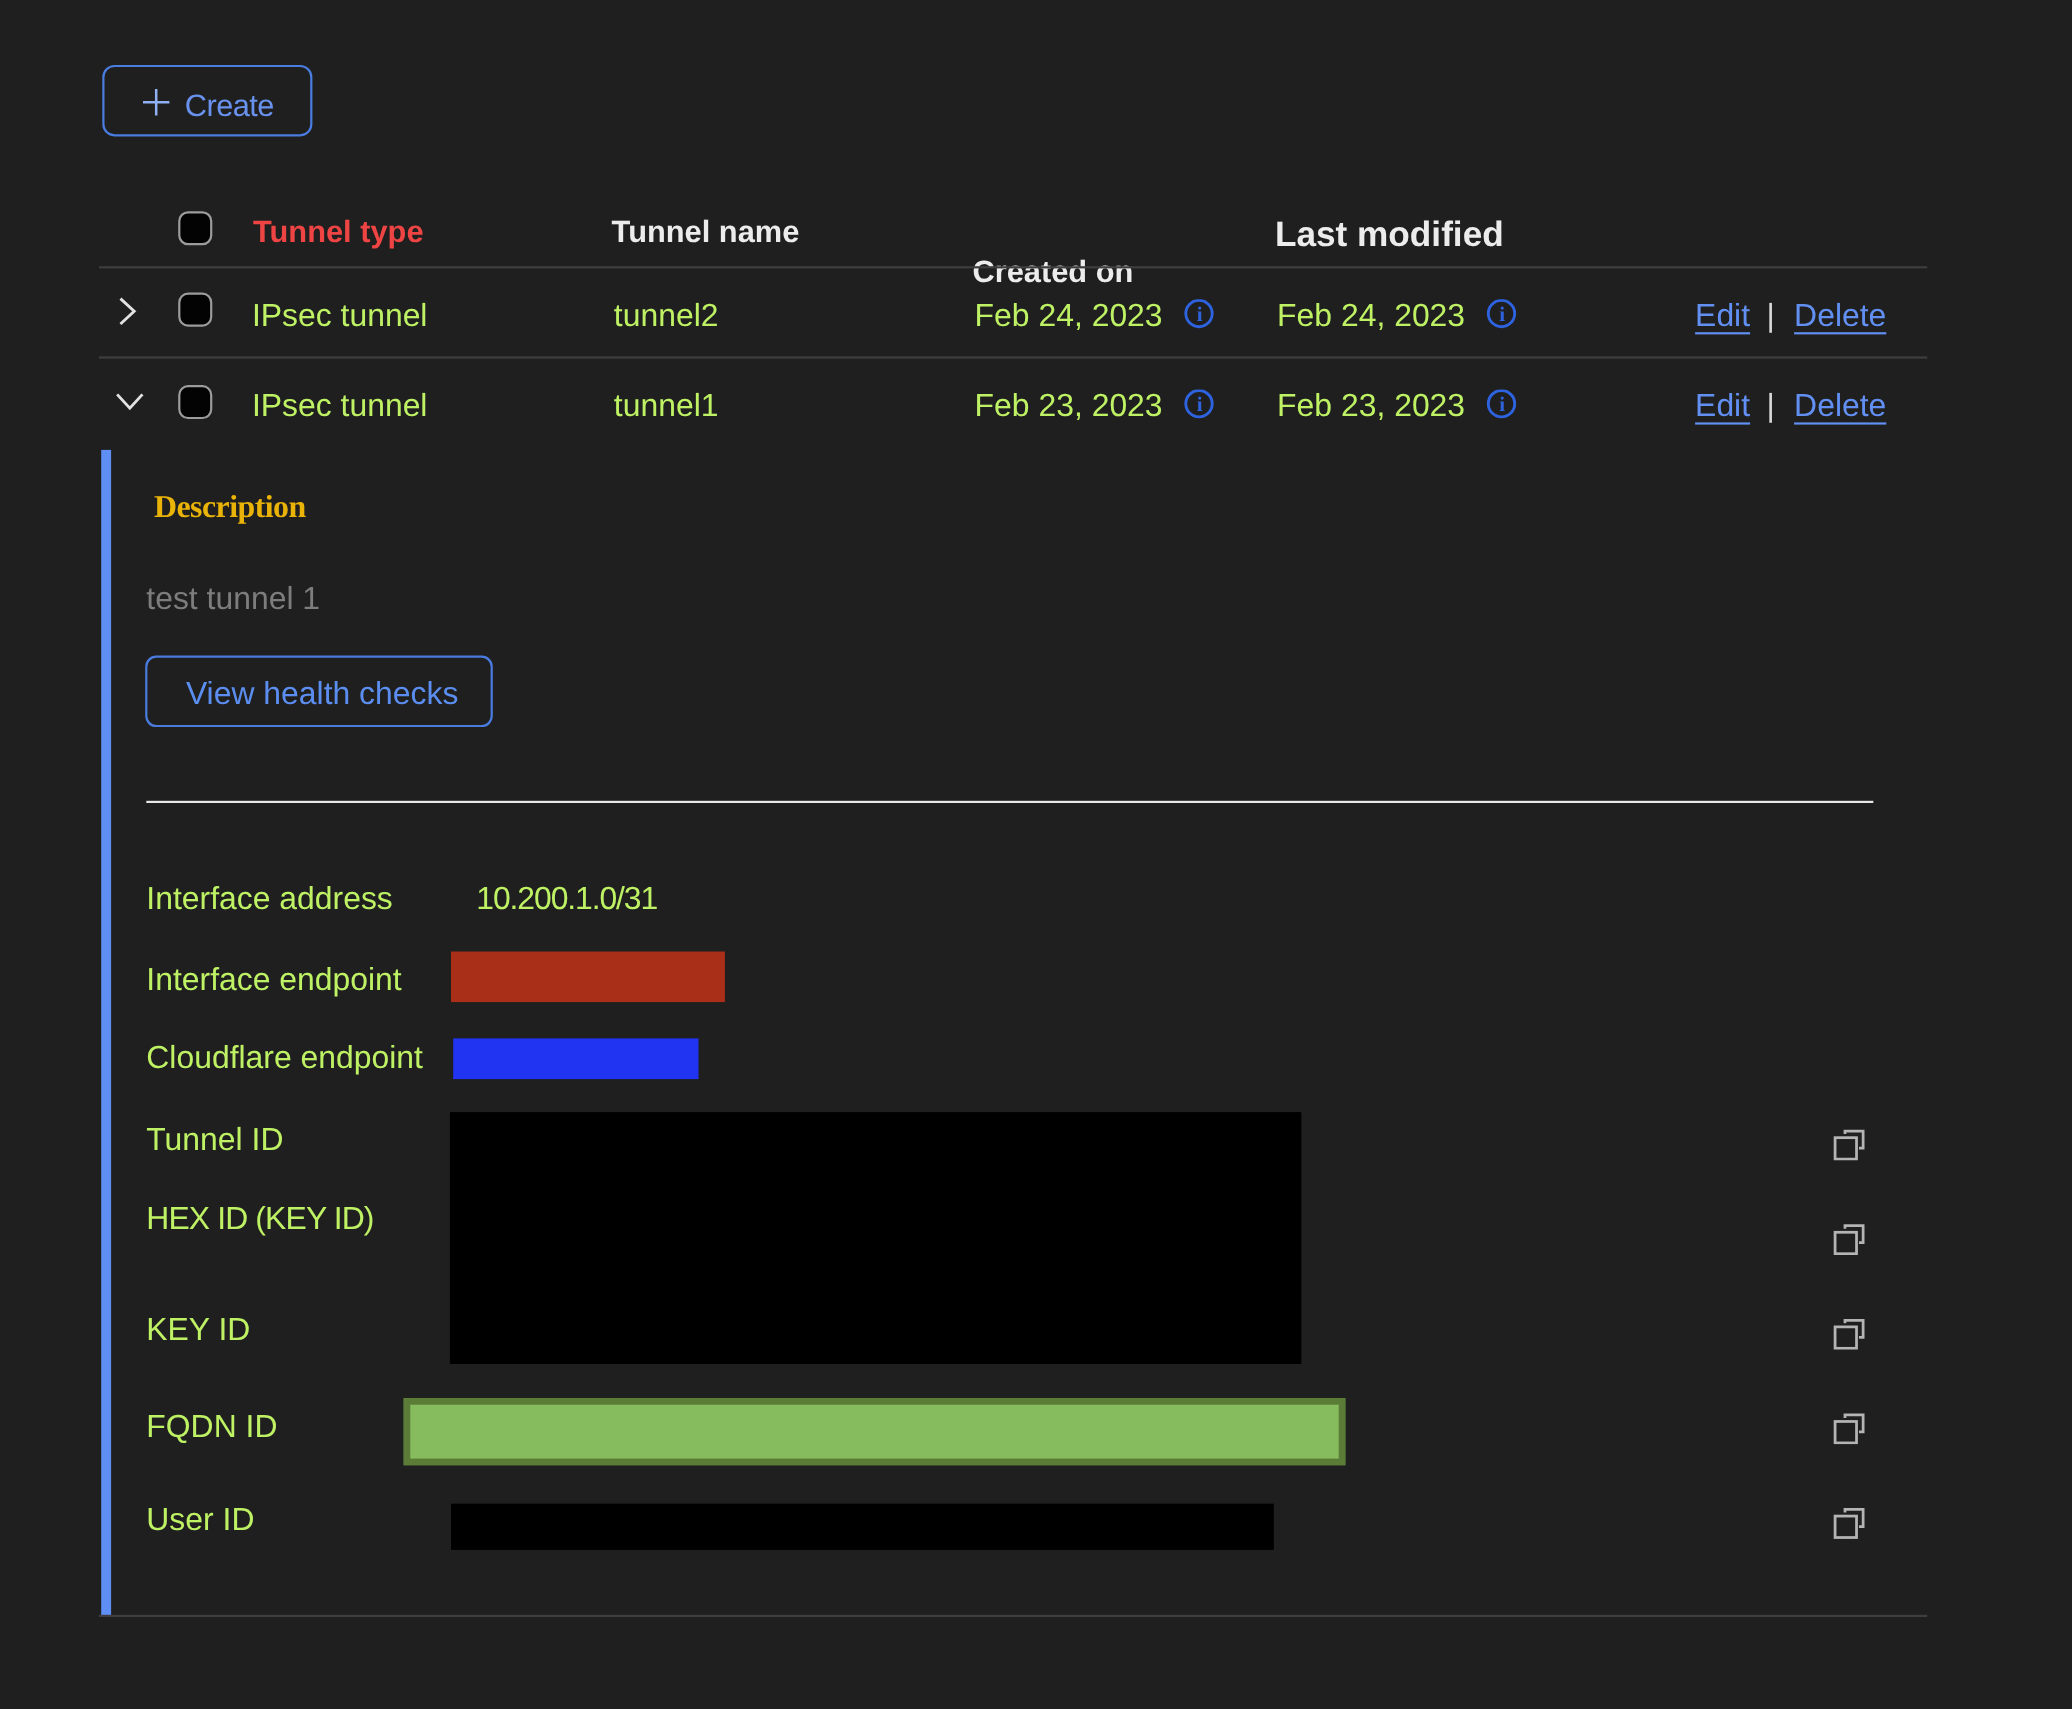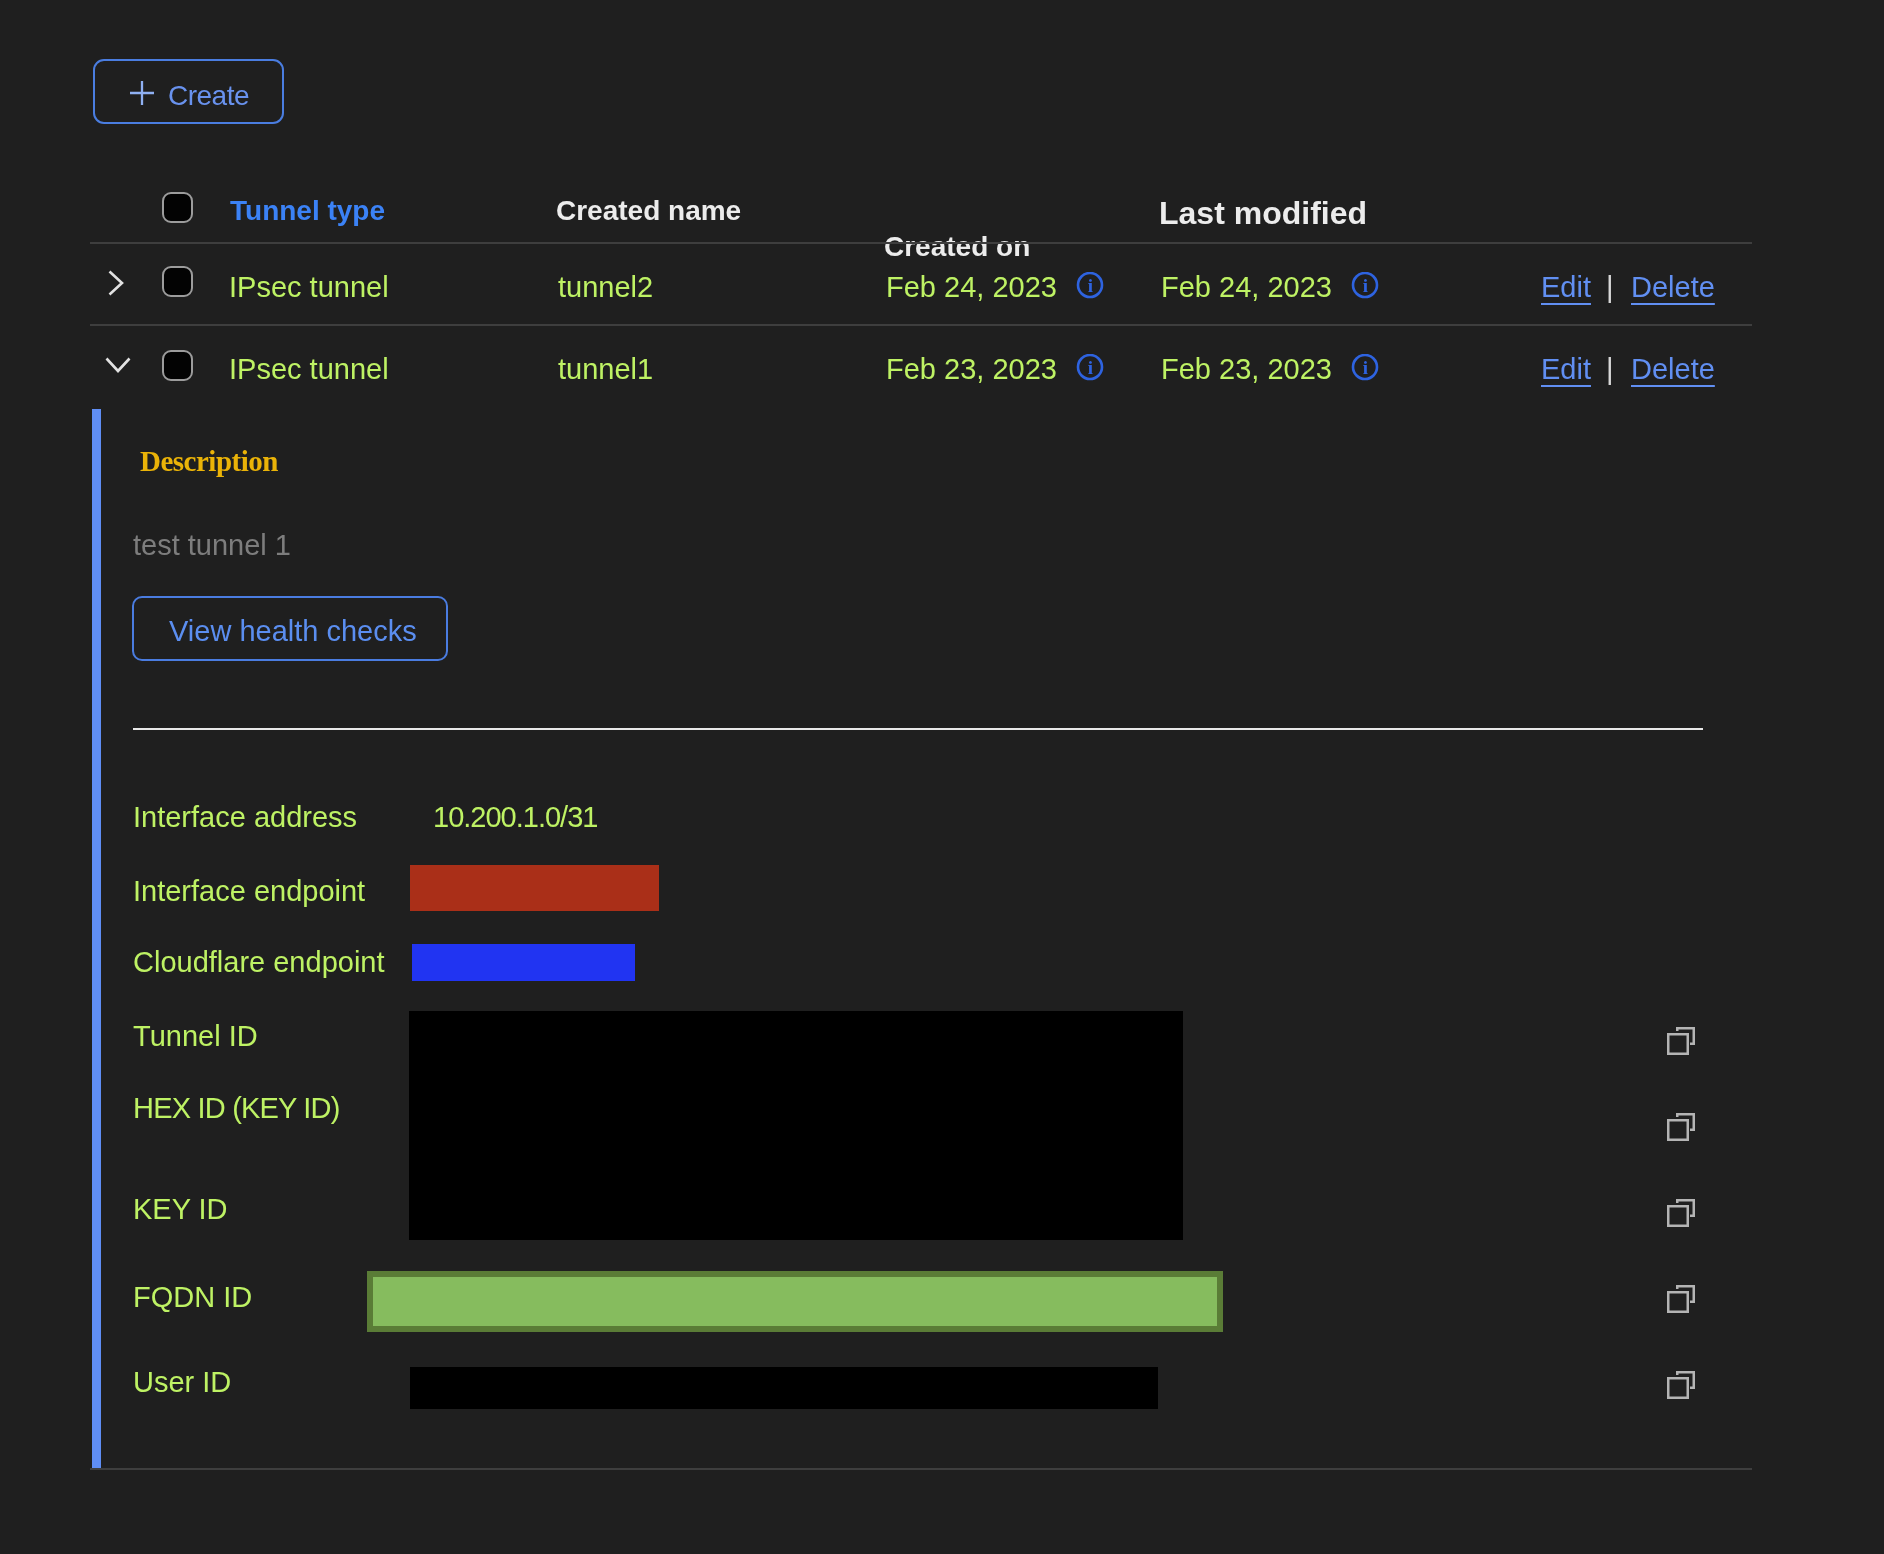--- a/index.html
+++ b/index.html
@@ -14,22 +14,22 @@
 <body>
 <div class="abs" style="left:0;top:0;width:1884px;height:1150px;">
 
   <div class="abs" style="left:93px;top:59px;width:191px;height:65px;border:2.5px solid #4a7de0;border-radius:11px;"></div>
   <svg class="abs" style="left:129px;top:80px;" width="26" height="26" viewBox="0 0 26 26" fill="none">
     <path d="M13 1 V25 M1 13 H25" stroke="#8fb0f2" stroke-width="2.3"></path>
   </svg>
   <div class="txt" style="left:168px;top:80px;color:#6992ee;font-size:28px;letter-spacing:-0.5px;">Create</div>
 
   <div class="abs cb" style="left:162px;top:192px;"></div>
-  <div class="txt bold" style="left:230px;top:195px;color:#3b82f6;font-size:28px;">Tunnel type</div>
-  <div class="txt bold" style="left:556px;top:195px;color:#ececec;font-size:28px;">Created name</div>
+  <div class="txt bold" style="left:230px;top:195px;color:#ef4444;font-size:28px;">Tunnel type</div>
+  <div class="txt bold" style="left:556px;top:195px;color:#ececec;font-size:28px;">Tunnel name</div>
   <div class="txt bold" style="left:884px;top:195px;color:#ececec;font-size:28px;margin-top:36px;">Created on</div>
   <div class="txt bold" style="left:1159px;top:195px;color:#ececec;font-size:32px;">Last modified</div>
   <div class="abs" style="left:90px;top:242px;width:1662px;height:1.5px;background:#3e3e3e;"></div>
 
   <svg class="abs" style="left:107px;top:269px;" width="18" height="28" viewBox="0 0 18 28" fill="none">
     <path d="M2.5 2.5 L15 14 L2.5 25.5" stroke="#e2e2e2" stroke-width="2.6"></path>
   </svg>
   <div class="abs cb" style="left:162px;top:266px;"></div>
   <div class="txt" style="left:229px;top:271px;">IPsec tunnel</div>
   <div class="txt" style="left:558px;top:271px;">tunnel2</div>

